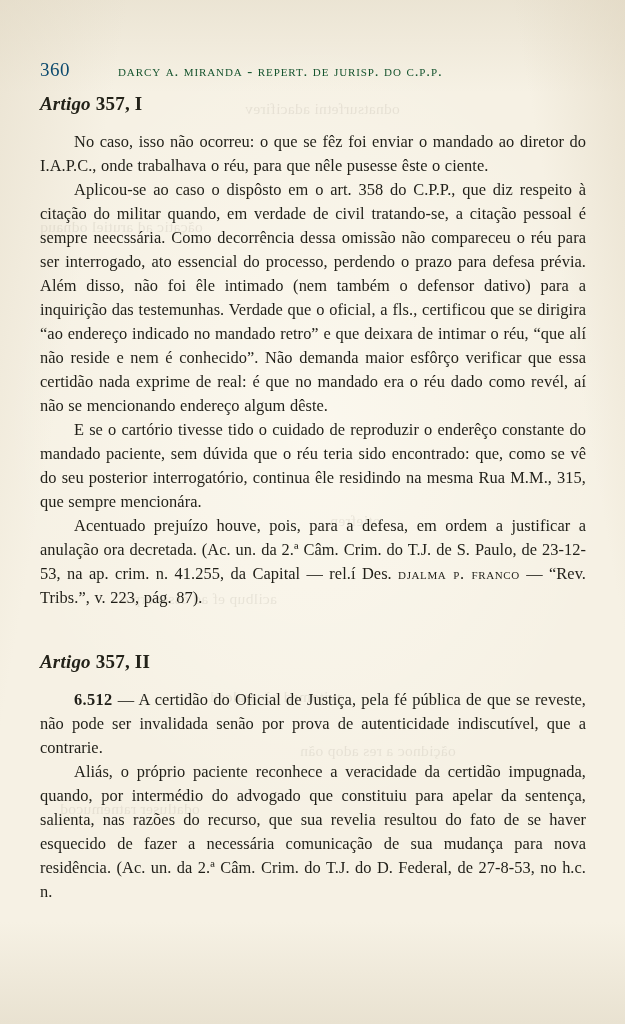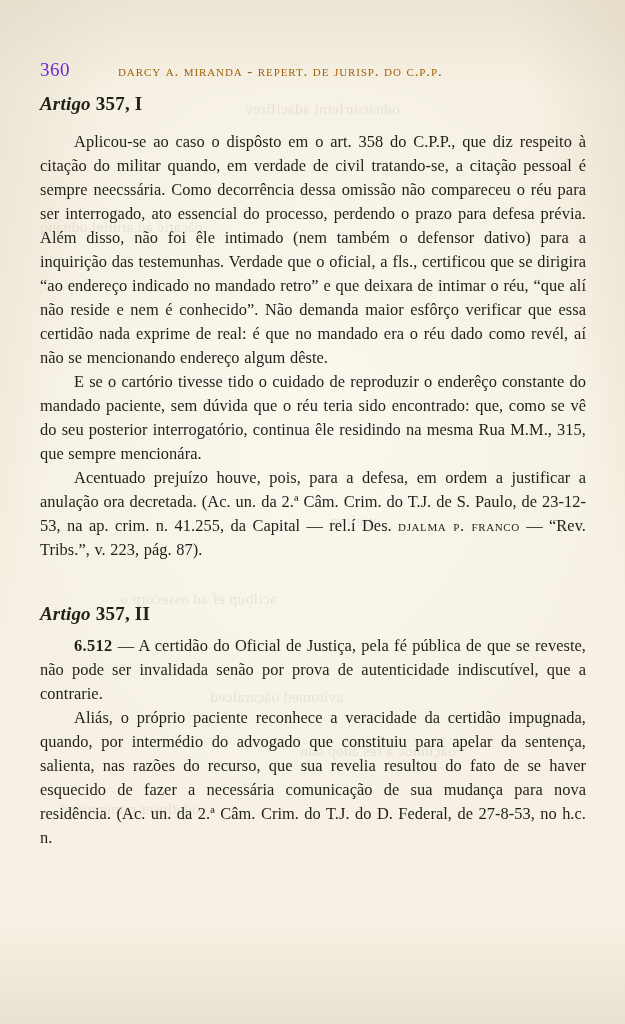--- a/index.html
+++ b/index.html
@@ -51,30 +51,30 @@
     top: 52px;
     left: 40px;
     right: 40px;
     height: 22px;
     display: flex;
     align-items: baseline;
   }
   .folio {
     font-size: 19px;
     letter-spacing: .5px;
-    color: #6d28d9;
+    color: #0c4a6e;
     width: 78px;
     flex: none;
   }
   .head-title {
     font-size: 15px;
     font-variant: small-caps;
     text-transform: lowercase;
     letter-spacing: .9px;
-    color: #a16207;
+    color: #14532d;
     white-space: nowrap;
     margin-top: 11px;
   }
 
   
   .body-block {
     position: absolute;
     left: 40px;
     top: 92px;
     width: 546px;
@@ -105,21 +105,21 @@
     letter-spacing: .3px;
   }
   .sc {
     font-variant: small-caps;
     text-transform: lowercase;
     letter-spacing: .6px;
   }
   .section-two {
     margin-top: 40px;
   }
-  .section-two .art-heading { margin-bottom: 8px; }
+  .section-two .art-heading { margin-bottom: 14px; }
 </style>
 </head>
 <body>
 
 <div class="page">
   <div class="paper-grain"></div>
 
   <div class="bleed" style="top:100px; left:245px;">odnatsurfetni adacifirev</div>
   <div class="bleed" style="top:218px; left:40px;">oãçatic ad arutiel odnauq</div>
   <div class="bleed" style="top:512px; left:330px;">otiefrep</div>
@@ -136,20 +136,21 @@
     </div>
 
     <div class="body-block">
 
       <h2 class="art-heading">
         <span class="it">Artigo</span>
         <span>357, I</span>
       </h2>
 
 
+      <p class="para">No caso, isso não ocorreu: o que se fêz foi enviar o mandado ao diretor do I.A.P.C., onde trabalhava o réu, para que nêle pusesse êste o ciente.</p>
 
       <p class="para">Aplicou-se ao caso o dispôsto em o art. 358 do C.P.P., que diz respeito à citação do militar quando, em verdade de civil tratando-se, a citação pessoal é sempre neecssária.  Como decorrência dessa omissão não compareceu o réu para ser interrogado, ato essencial do processo, perdendo o prazo para defesa prévia.  Além disso, não foi êle intimado (nem também o defensor dativo) para a inquirição das testemunhas.  Verdade que o oficial, a fls., certificou que se dirigira “ao endereço indicado no mandado retro” e que deixara de intimar o réu, “que alí não reside e nem é conhecido”. Não demanda maior esfôrço verificar que essa certidão nada exprime de real: é que no mandado era o réu dado como revél, aí não se mencionando endereço algum dêste.</p>
 
       <p class="para">E se o cartório tivesse tido o cuidado de reproduzir o enderêço constante do mandado paciente, sem dúvida que o réu teria sido encontrado: que, como se vê do seu posterior interrogatório, continua êle residindo na mesma Rua M.M., 315, que sempre mencionára.</p>
 
       <p class="para"><span>Acentuado prejuízo houve, pois, para a defesa, em ordem a justificar a anulação ora decretada. (Ac. un. da 2.ª Câm. Crim. do T.J. de S. Paulo, de 23-12-53, na ap. crim. n. 41.255, da Capital — rel.í Des. </span><span class="sc">Djalma P. Franco</span><span> — “Rev. Tribs.”, v. 223, pág. 87).</span></p>
 
       <div class="section-two">
         <h2 class="art-heading">
           <span class="it">Artigo</span>

